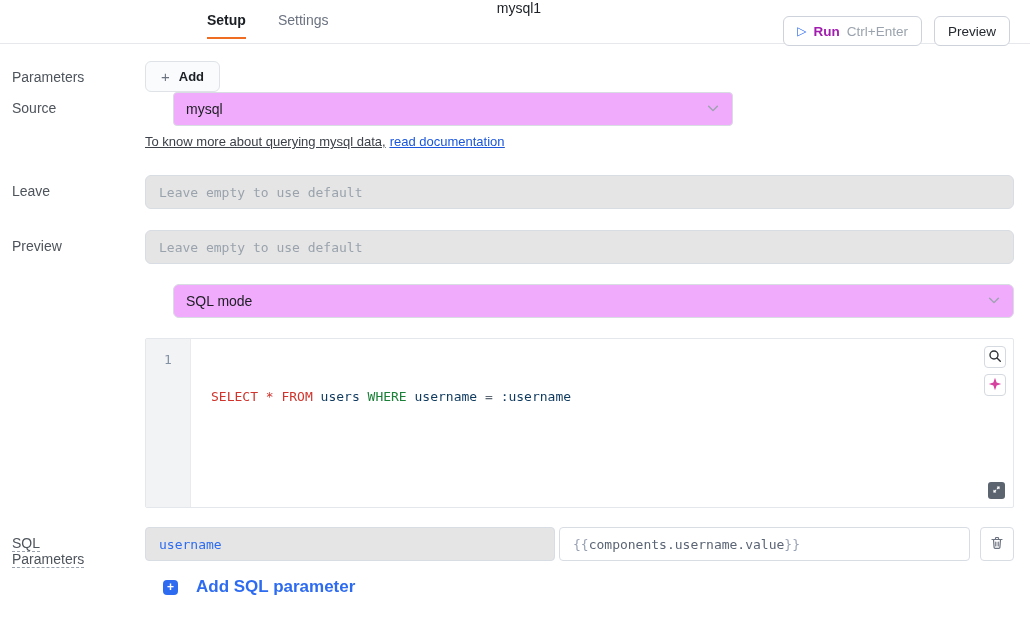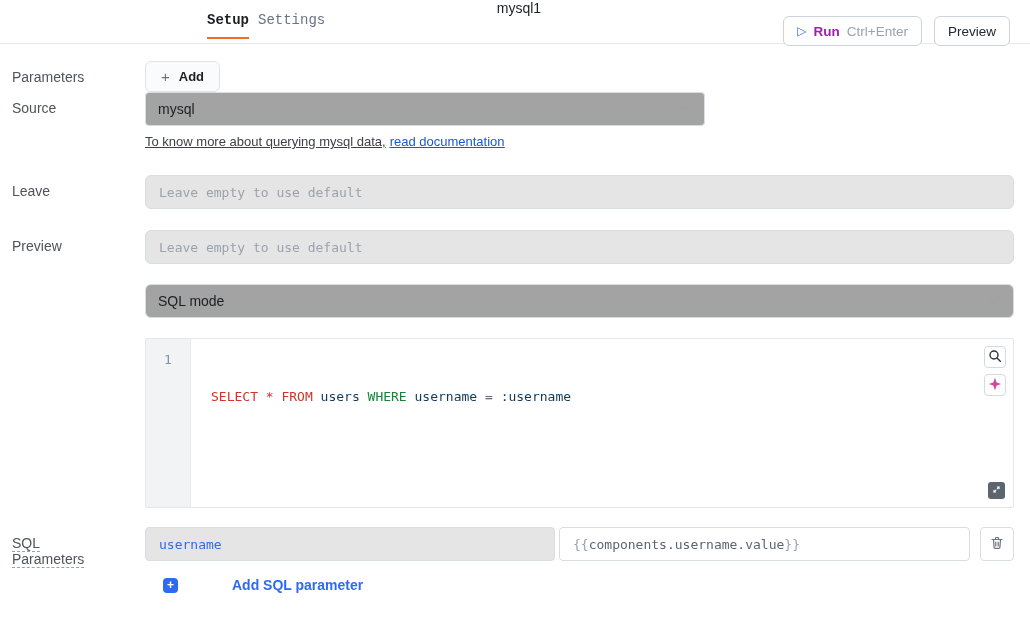--- a/index.html
+++ b/index.html
@@ -18,21 +18,21 @@
     align-items: center;
     height: 44px;
     border-bottom: 1px solid #e6e8eb;
     padding: 0 20px 0 28px;
     flex-direction: column;
   }
   .query-title { font-size: 14px; font-weight: 500; color: #1b1f24; }
   .tabs {
     position: absolute;
     left: 207px; top: 0; bottom: 4px;
-    display: flex; gap: 9px; font-family: Liberation Mono, monospace;
+    display: flex; gap: 32px;
   }
   .tab {
     display: flex; align-items: center;
     font-size: 14px; color: #6b7280;
     border-bottom: 2px solid transparent;
     padding-top: 2px; cursor: pointer;
   }
   .tab.active { color: #1b1f24; font-weight: 700; border-bottom-color: #ee6d23; }
   .header-actions { margin-left: auto; display: flex; gap: 12px; align-items: center; }
   .btn {
@@ -69,21 +69,21 @@
     background: #fafbfc; border: 1px solid #dfe3e8; border-radius: 6px;
     font-family: inherit; font-size: 13px; font-weight: 700; color: #1b1f24;
     cursor: pointer;
   }
   .add-btn .plus { color: #6b7280; font-weight: 400; font-size: 15px; line-height: 1; }
   
   .select {
     display: flex; align-items: center; justify-content: space-between;
     height: 34px; padding: 0 12px;
     border: 1px solid #d8dce3; border-radius: 4px;
-    background: #a3a3a3; cursor: pointer; font-size: 14px; color: #1c1e21;
+    background: #f0abfc; cursor: pointer; font-size: 14px; color: #1c1e21; margin-left: 28px;
   }
   .select.narrow { width: 560px; }
   .select.rounded { border-radius: 6px; }
   .helper { margin-top: 8px; font-size: 13px; color: #3c4149; text-decoration: underline; }
   .helper a { color: #1a56db; margin-left: 4px; }
   
   .text-input {
     width: 100%; height: 34px; padding: 0 13px;
     border: 1px solid #d8dce3; border-radius: 6px;
     font-family: "DejaVu Sans Mono", monospace; font-size: 13px; color: #1c1e21;
@@ -136,21 +136,21 @@
   .add-param {
     display: inline-flex; align-items: center; gap: 18px;
     margin-left: 18px; margin-top: 16px;
     background: none; border: none; cursor: pointer; font-family: inherit;
   }
   .plus-square {
     width: 15px; height: 15px; background: #2d6bf0; border-radius: 4px;
     color: #fff; font-size: 12px; font-weight: 700; line-height: 1;
     display: flex; align-items: center; justify-content: center;
   }
-  .add-param-label { color: #2d6bf0; font-size: 14px; font-weight: 700; margin-left: 36px; }
+  .add-param-label { color: #2d6bf0; font-size: 17px; font-weight: 700; }
 </style>
 </head>
 <body>
 
 <header>
   <div class="query-title">mysql1</div>
 
   <nav class="tabs">
     <div class="tab active">Setup</div>
     <div class="tab">Settings</div>

